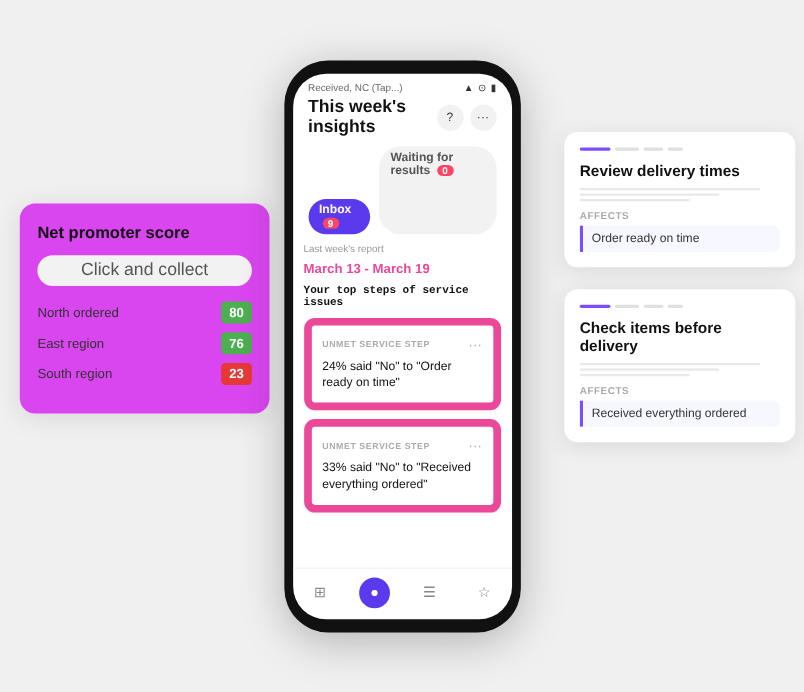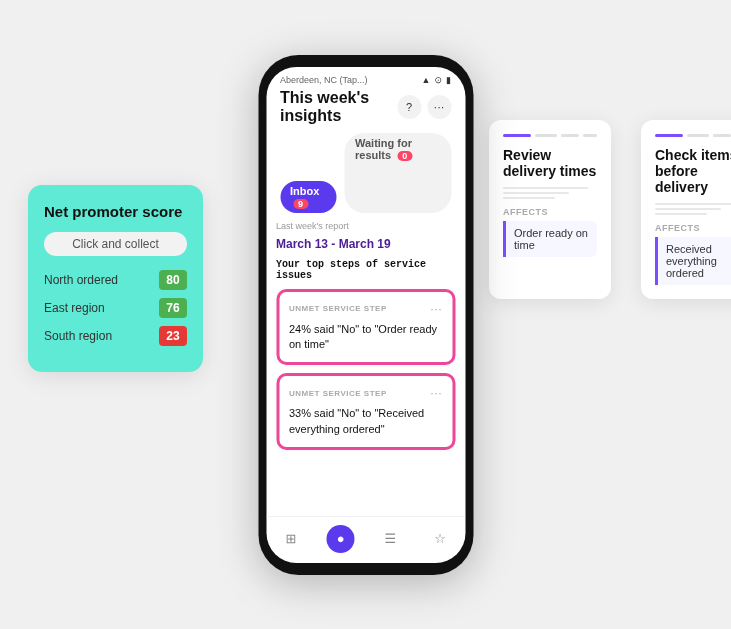--- a/index.html
+++ b/index.html
@@ -11,24 +11,24 @@
       position: relative;
       overflow: hidden;
       display: flex;
       align-items: center;
       justify-content: center;
     }
 
     
     .nps-card {
       position: absolute;
-      left: 28px;
+      left: 18px;
       top: 185px;
-      width: 175px;
-      background: #5eead4;
+      width: 227px;
+      background: #d946ef;
       border-radius: 14px;
       padding: 18px 16px;
       box-shadow: 0 4px 24px rgba(0,0,0,0.10);
       z-index: 2;
     }
     .nps-title {
       font-size: 15px;
       font-weight: 600;
       color: #111;
       margin-bottom: 12px;
@@ -37,21 +37,21 @@
       display: flex;
       border-radius: 20px;
       background: #f2f2f2;
       margin-bottom: 14px;
       overflow: hidden;
     }
     .nps-toggle-btn {
       flex: 1;
       padding: 5px 0;
       text-align: center;
-      font-size: 12px;
+      font-size: 16px;
       color: #555;
       cursor: pointer;
       border-radius: 20px;
     }
     .nps-toggle-btn.active {
       background: #fff;
       color: #111;
       font-weight: 600;
       box-shadow: 0 1px 4px rgba(0,0,0,0.10);
     }
@@ -180,21 +180,21 @@
       padding: 0 10px 10px;
     }
     .report-label {
       font-size: 9px;
       color: #999;
       margin-bottom: 6px;
     }
     .report-date {
       font-size: 12px;
       font-weight: 600;
-      color: #4c1d95;
+      color: #ec4899;
       margin-bottom: 8px;
     }
     .report-actions {
       display: flex;
       gap: 6px;
       margin-bottom: 10px;
     }
     .btn-view {
       background: #e91e8c;
       color: #fff;
@@ -220,21 +220,21 @@
     }
     .steps-label {
       font-size: 10px;
       font-weight: 700;
       color: #111;
       margin-bottom: 8px;
       font-family: Liberation Mono, monospace;
     }
     .service-card {
       background: #fff;
-      border: 3px solid #ec4899;
+      border: 7px solid #ec4899;
       border-radius: 10px;
       padding: 10px;
       margin-bottom: 8px;
       box-shadow: 0 1px 4px rgba(0,0,0,0.04);
     }
     .service-card-header {
       display: flex;
       justify-content: space-between;
       align-items: center;
       margin-bottom: 6px;
@@ -275,26 +275,26 @@
       color: #888;
     }
     .phone-nav-icon.active {
       background: #5b3aee;
       color: #fff;
     }
 
     
     .right-cards {
       position: absolute;
-      right: 32px;
+      right: 8px;
       top: 120px;
       width: 210px;
       display: flex;
-      flex-direction: row;
-      gap: 30px;
+      flex-direction: column;
+      gap: 20px;
       z-index: 2;
     }
     .insight-card {
       background: #fff;
       border-radius: 12px;
       padding: 14px;
       box-shadow: 0 4px 20px rgba(0,0,0,0.09);
     }
     .insight-card-lines {
       display: flex;
@@ -366,21 +366,21 @@
     <span class="nps-region">South region</span>
     <span class="nps-score" style="background:#e53935">23</span>
   </div>
     </div>
 </div>
 
 <div class="phone">
   <div class="phone-inner">
 
     <div class="phone-status">
-      <span class="phone-location">Aberdeen, NC (Tap...)</span>
+      <span class="phone-location">Received, NC (Tap...)</span>
       <div class="phone-icons">
         <span>▲</span>
         <span>⊙</span>
         <span>▮</span>
       </div>
     </div>
 
     <div class="phone-header">
       <div class="phone-title">This week's insights</div>
       <div class="phone-header-icons">

